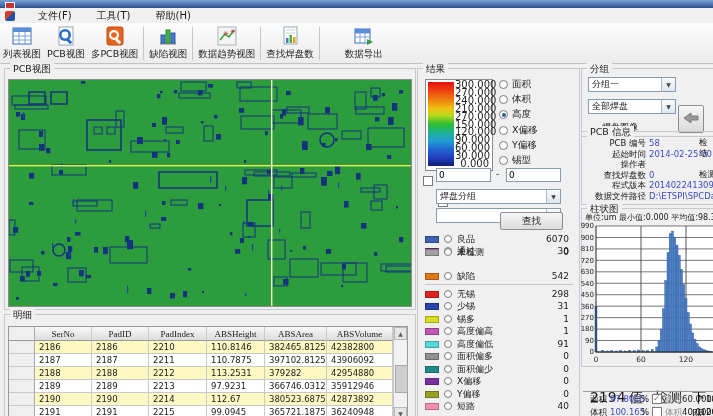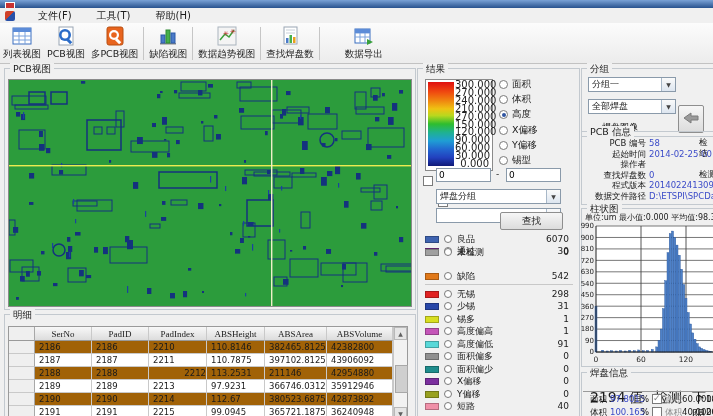--- a/index.html
+++ b/index.html
@@ -23,21 +23,21 @@
   .glabel{position:absolute;top:-6px;left:5px;background:#F0F0F0;padding:0 3px;font-size:9.5px;line-height:11px;}
   
   #pcb-canvas{position:absolute;left:3px;top:10px;border:1px solid #8A8A8A;}
   
   #detail-table{position:absolute;left:3px;top:11px;width:398px;height:93px;background:#fff;border:1px solid #9A9A9A;font-size:8.5px;}
   .trow{display:flex;height:13px;line-height:13px;}
   .trow.hdr{height:14px;line-height:14px;background:linear-gradient(#F8F8F8,#DADADA);font-family:"Liberation Serif",serif;font-size:9px;}
   .tcell{border-right:1px solid #C9C9C9;border-bottom:1px solid #C9C9C9;padding-left:4px;overflow:hidden;white-space:nowrap;box-sizing:border-box;}
   .trow.hdr .tcell{text-align:center;padding-left:0;border-bottom:1px solid #9A9A9A;}
   .rowhdr{background:#EFEFEF;border-right:1px solid #A8A8A8;}
-  .zebra{background:#a16207;}
+  .zebra{background:#fef9c3;}
   
   .vscroll{position:absolute;width:13px;background:#F2F2F2;border-left:1px solid #C8C8C8;}
   .sbtn{position:absolute;left:0;width:13px;height:13px;background:#E6E6E6;border:1px solid #B8B8B8;box-sizing:border-box;
         font-size:6px;line-height:11px;text-align:center;color:#606060;}
   .sthumb{position:absolute;left:1px;width:11px;background:#CFCFCF;border:1px solid #A8A8A8;}
   
   #colorbar-box{position:absolute;left:7px;top:10px;width:66px;height:90px;background:#fff;border:1px solid #8A8A8A;}
   #colorbar-strip{position:absolute;left:2px;top:2px;width:26px;height:84px;
      background:linear-gradient(#E01010,#F04A10 12%,#F08410 22%,#EFC313 32%,#B8D81E 40%,#2EBD2E 50%,#1FB290 60%,#1F9ED4 70%,#2268D0 80%,#2240BE 90%,#101A78);}
   #colorbar-values{position:absolute;right:3px;top:1px;width:34px;font-size:10px;line-height:7.9px;text-align:right;color:#222;}
@@ -376,23 +376,23 @@
           <div class="tcell" style="width: 57px;">2187</div>
           <div class="tcell" style="width: 58px;">2211</div>
           <div class="tcell" style="width: 58px;">110.7875</div>
           <div class="tcell" style="width: 62px;">397102.8125</div>
           <div class="tcell" style="width: 66px;">43906092</div>
         </div>
         <div class="trow">
           <div class="tcell rowhdr" style="width: 26px;"></div>
           <div class="tcell zebra" style="width: 57px;">2188</div>
           <div class="tcell zebra" style="width: 57px;">2188</div>
-          <div class="tcell zebra" style="width: 58px; text-align: right;">2212</div>
+          <div class="tcell zebra" style="width: 58px;">2212</div>
           <div class="tcell zebra" style="width: 58px;">113.2531</div>
-          <div class="tcell zebra" style="width: 62px;">211146</div>
+          <div class="tcell zebra" style="width: 62px;">379282</div>
           <div class="tcell zebra" style="width: 66px;">42954880</div>
         </div>
         <div class="trow">
           <div class="tcell rowhdr" style="width: 26px;"></div>
           <div class="tcell" style="width: 57px;">2189</div>
           <div class="tcell" style="width: 57px;">2189</div>
           <div class="tcell" style="width: 58px;">2213</div>
           <div class="tcell" style="width: 58px;">97.9231</div>
           <div class="tcell" style="width: 62px;">366746.0312</div>
           <div class="tcell" style="width: 66px;">35912946</div>
@@ -661,23 +661,20 @@
       <rect x="122" y="127.7090909090909" width="2" height="2.290909090909091" fill="#4E81C8" stroke="#1F4E96" stroke-width="0.4"></rect>
       <rect x="124.25" y="128.47272727272727" width="2" height="1.5272727272727273" fill="#4E81C8" stroke="#1F4E96" stroke-width="0.4"></rect>
       <rect x="126.5" y="128.98181818181817" width="2" height="1.018181818181818" fill="#4E81C8" stroke="#1F4E96" stroke-width="0.4"></rect>
       <rect x="128.75" y="129.23636363636365" width="2" height="0.7636363636363637" fill="#4E81C8" stroke="#1F4E96" stroke-width="0.4"></rect>
       <rect x="132.5" y="129.36363636363637" width="2" height="0.6363636363636365" fill="#4E81C8" stroke="#1F4E96" stroke-width="0.4"></rect>
       <rect x="136.25" y="129.4909090909091" width="2" height="0.509090909090909" fill="#4E81C8" stroke="#1F4E96" stroke-width="0.4"></rect>
       <line x1="15" y1="4" x2="15" y2="130" stroke="#222" stroke-width="1"></line>
       <line x1="15" y1="130" x2="132" y2="130" stroke="#222" stroke-width="1"></line>
     </svg>
 
-  <div class="group" id="padinfo-group" style="left:581px;top:372px;width:131px;height:44px;border-right:none;border-bottom:none;">
-    <div class="glabel">焊盘信息</div>
-  </div>
   <div class="pad-hdr" style="left:590px;top:379px;position:absolute;">2194</div>
   <div class="pad-hdr" style="left:629px;top:379px;position:absolute;">值</div>
   <div class="pad-hdr" style="left:654px;top:379px;position:absolute;">检测</div>
   <div class="pad-hdr" style="left:692px;top:379px;position:absolute;">下限</div>
   <div class="abs" style="left:583px;top:391px;width:130px;border-top:1px solid #9A9A9A;"></div>
   <div id="padinfo-rows"></div>
 
 <div class="clip-label" style="top: 137px;">检</div>
     <div class="clip-label" style="top: 147.5px;">结</div>
     <div class="clip-label" style="top: 168.5px;">检测</div>

